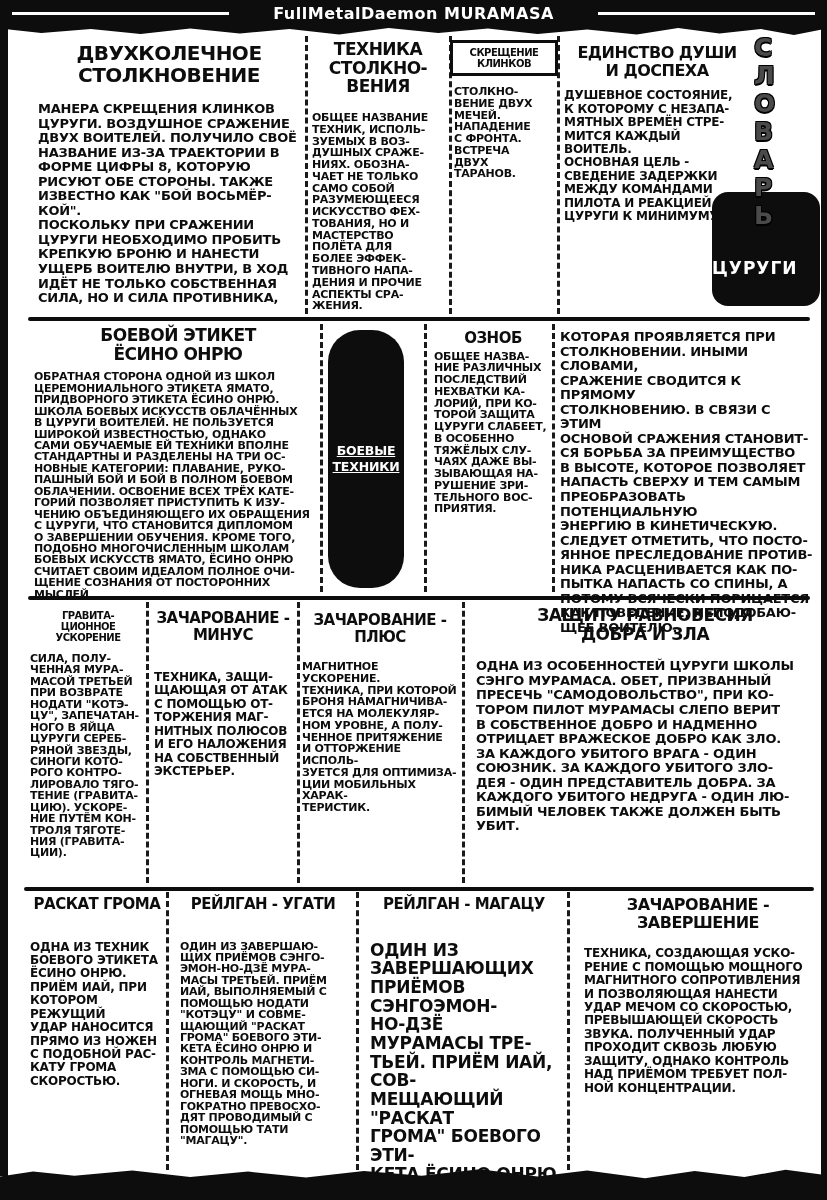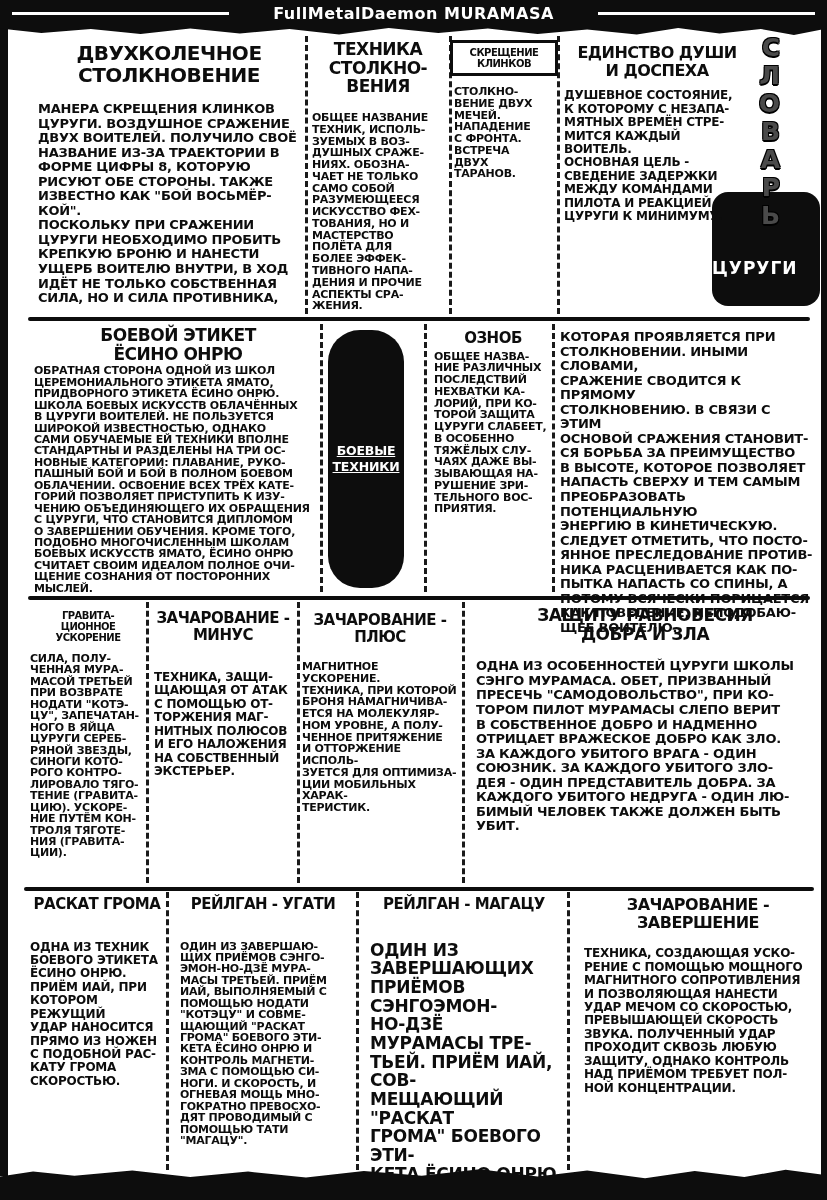--- a/index.html
+++ b/index.html
@@ -21,28 +21,28 @@
   .hsep{position:absolute;height:4px;background:#0d0d0d;border-radius:2px;z-index:3;}
   .vsep{position:absolute;width:0;border-left:3px dashed #1a1a1a;z-index:2;}
   
   .sec{position:absolute;z-index:4;}
   .sec-title{margin:0;font-weight:bold;text-align:center;white-space:pre-line;letter-spacing:-0.5px;line-height:1.1;}
   .sec-body{margin:0;font-weight:bold;white-space:pre-line;letter-spacing:-0.25px;}
   .t20{font-size:20px}.t17{font-size:17px}.t16{font-size:16px}.t15{font-size:15px}.t14{font-size:10px}
   .b13{font-size:13px;line-height:1.12}.b125{font-size:17px;line-height:1.1}
   .b12{font-size:12px;line-height:1.12}
   .b11{font-size:11px;line-height:1.07}.tight{line-height:1.04}
-  .g2{margin-bottom:2px}.g4{margin-bottom:4px}.g10{margin-bottom:10px}.g16{margin-bottom:16px}.g28{margin-bottom:28px}
+  .g2{margin-bottom:8px}.g4{margin-bottom:4px}.g10{margin-bottom:10px}.g16{margin-bottom:16px}.g28{margin-bottom:28px}
   .boxed{border:3px solid #0d0d0d;padding:4px 1px;margin-left:-4px;margin-right:-4px;}
   
   .badge{position:absolute;left:328px;top:330px;width:76px;height:258px;background:#0d0d0d;border-radius:32px;
          display:flex;align-items:center;justify-content:center;z-index:4;}
   .badge-label{color:#ffffff;font-size:12.5px;line-height:1.3;text-align:center;white-space:pre-line;letter-spacing:-0.2px;text-decoration:underline;}
   
-  .side-letters{position:absolute;left:754px;top:34px;width:26px;text-align:right;z-index:8;
+  .side-letters{position:absolute;left:754px;top:34px;width:26px;text-align:left;z-index:8;
     font-size:25px;line-height:28px;word-break:break-all;color:#4a4a4a;
     text-shadow:-1px -1px 0 #000,1px -1px 0 #000,-1px 1px 0 #000,1px 1px 0 #000,0 2px 0 #000;}
   .side-box{position:absolute;left:712px;top:192px;width:108px;height:114px;background:#0d0d0d;border-radius:16px;
             z-index:4;display:flex;align-items:flex-end;justify-content:flex-start;}
   .side-box-label{color:#ffffff;font-size:17px;letter-spacing:1px;margin-bottom:28px;}
 </style>
 </head>
 <body>
 
 <div class="page">

